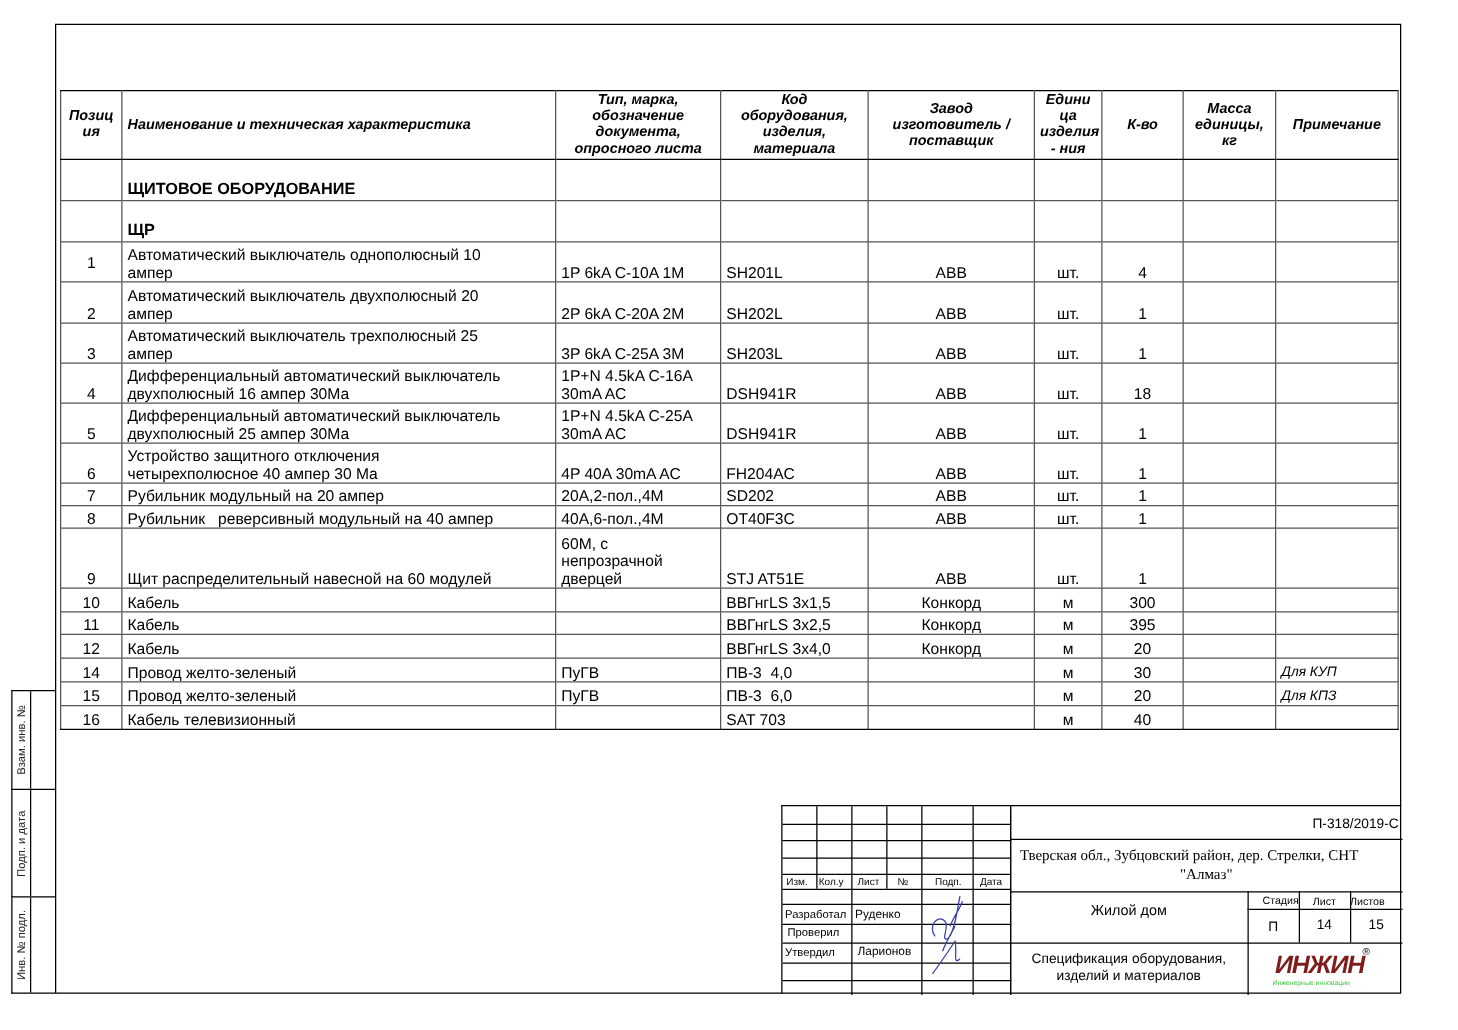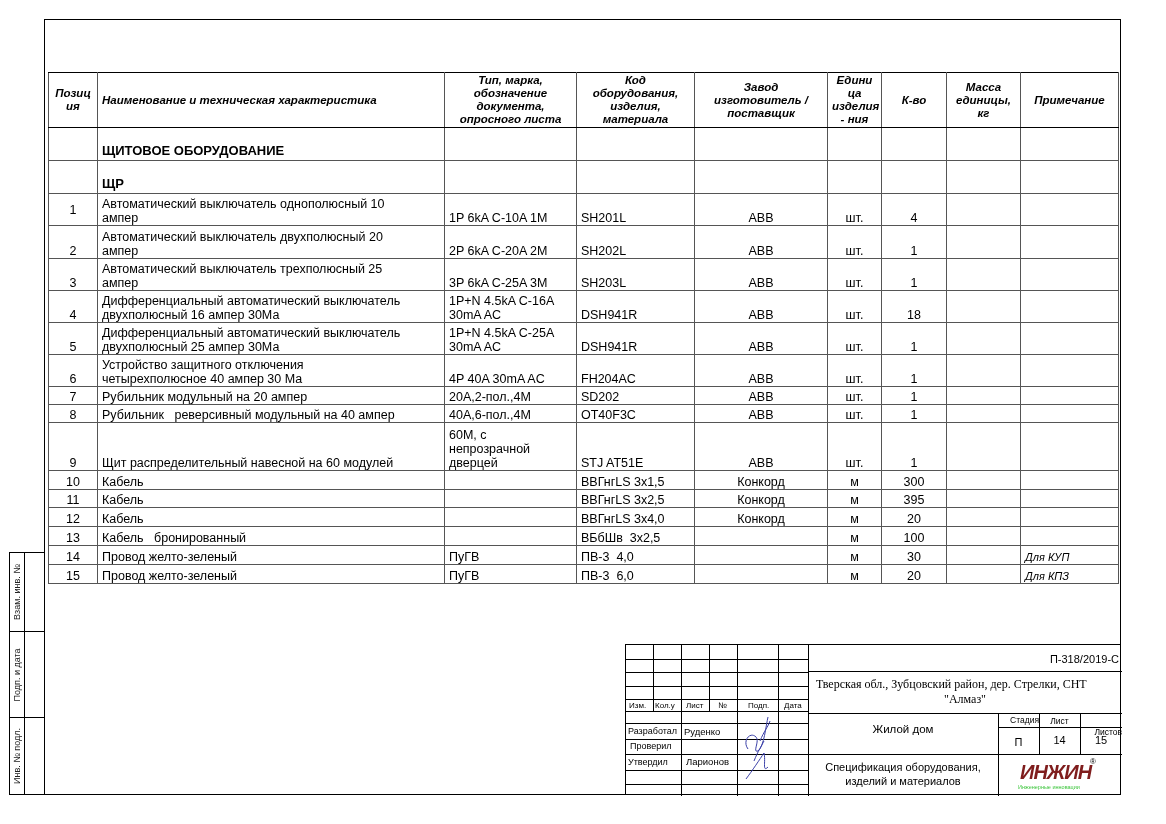--- a/index.html
+++ b/index.html
@@ -237,51 +237,51 @@
       <td>Кабель</td>
       <td></td>
       <td>ВВГнгLS 3х4,0</td>
       <td class="c">Конкорд</td>
       <td class="c">м</td>
       <td class="c">20</td>
       <td></td>
       <td class="note"></td>
     </tr>
     <tr style="height:19px">
-      <td class="c">13</td>
-      <td style="white-space:pre">Кабель   бронированный</td>
-      <td></td>
-      <td style="white-space:pre">ВБбШв  3х2,5</td>
-      <td class="c"></td>
-      <td class="c">м</td>
-      <td class="c">100</td>
-      <td></td>
-      <td class="note"></td>
-    </tr>
-    <tr style="height:19px">
       <td class="c">14</td>
       <td>Провод желто-зеленый</td>
       <td>ПуГВ</td>
       <td style="white-space:pre">ПВ-3  4,0</td>
       <td class="c"></td>
       <td class="c">м</td>
       <td class="c">30</td>
       <td></td>
       <td class="note">Для КУП</td>
     </tr>
     <tr style="height:19px">
       <td class="c">15</td>
       <td>Провод желто-зеленый</td>
       <td>ПуГВ</td>
       <td style="white-space:pre">ПВ-3  6,0</td>
       <td class="c"></td>
       <td class="c">м</td>
       <td class="c">20</td>
       <td></td>
       <td class="note">Для КПЗ</td>
+    </tr>
+    <tr class="last" style="height:19px">
+      <td class="c">16</td>
+      <td>Кабель телевизионный</td>
+      <td></td>
+      <td>SAT 703</td>
+      <td class="c"></td>
+      <td class="c">м</td>
+      <td class="c">40</td>
+      <td></td>
+      <td class="note"></td>
     </tr>
   </tbody>
 </table>
 
 <div class="side" style="top:552px;height:80px;">
   <div class="lab">
       <span>Взам. инв. №</span>
     </div>
 </div>
 <div class="side" style="top:632px;height:86px;border-top:none;">
@@ -341,21 +341,21 @@
   <div class="vl" style="left:454px;top:68px;height:41px;"></div>
   <div class="hl" style="left:372px;top:82px;width:124px;"></div>
 
   <div class="t" style="right:2px;top:8px;font-size:11px;">П-318/2019-С</div>
   <div class="t" style="left:190px;top:32px;font-size:12px;font-family:'Liberation Serif',serif;text-align:center;">Тверская обл., Зубцовский район, дер. Стрелки, СНТ</div>
   <div class="t" style="left:182px;width:314px;text-align:center;top:47px;font-size:12px;font-family:'Liberation Serif',serif;">"Алмаз"</div>
   <div class="t" style="left:182px;width:190px;text-align:center;top:78px;font-size:11.5px;">Жилой дом</div>
 
   <div class="t" style="left:372px;width:41px;text-align:right;top:70px;font-size:8.5px;">Стадия</div>
   <div class="t" style="left:413px;width:41px;text-align:center;top:71px;font-size:8.5px;">Лист</div>
-  <div class="t" style="left:454px;width:42px;text-align:right;top:71px;font-size:8.5px;margin-top:11px;">Листов</div>
+  <div class="t" style="left:454px;width:42px;text-align:left;top:71px;font-size:8.5px;">Листов</div>
   <div class="t" style="left:372px;width:41px;text-align:center;top:91px;font-size:11px;">П</div>
   <div class="t" style="left:413px;width:41px;text-align:center;top:89px;font-size:11px;">14</div>
   <div class="t" style="left:454px;width:42px;text-align:center;top:89px;font-size:11px;">15</div>
 
   <div class="t" style="left:182px;width:190px;text-align:center;top:116px;font-size:11px;">Спецификация оборудования,</div>
   <div class="t" style="left:182px;width:190px;text-align:center;top:130px;font-size:11px;">изделий и материалов</div>
 
   <div style="position:absolute;left:372px;top:110px;width:124px;height:41px;">
     <div class="logo" style="left:22px;top:6px;font-size:20px;letter-spacing:-1px;color:#7f1d1d;">ИНЖИН</div>
     <div class="t" style="left:92px;top:2px;font-size:8px;">®</div>

